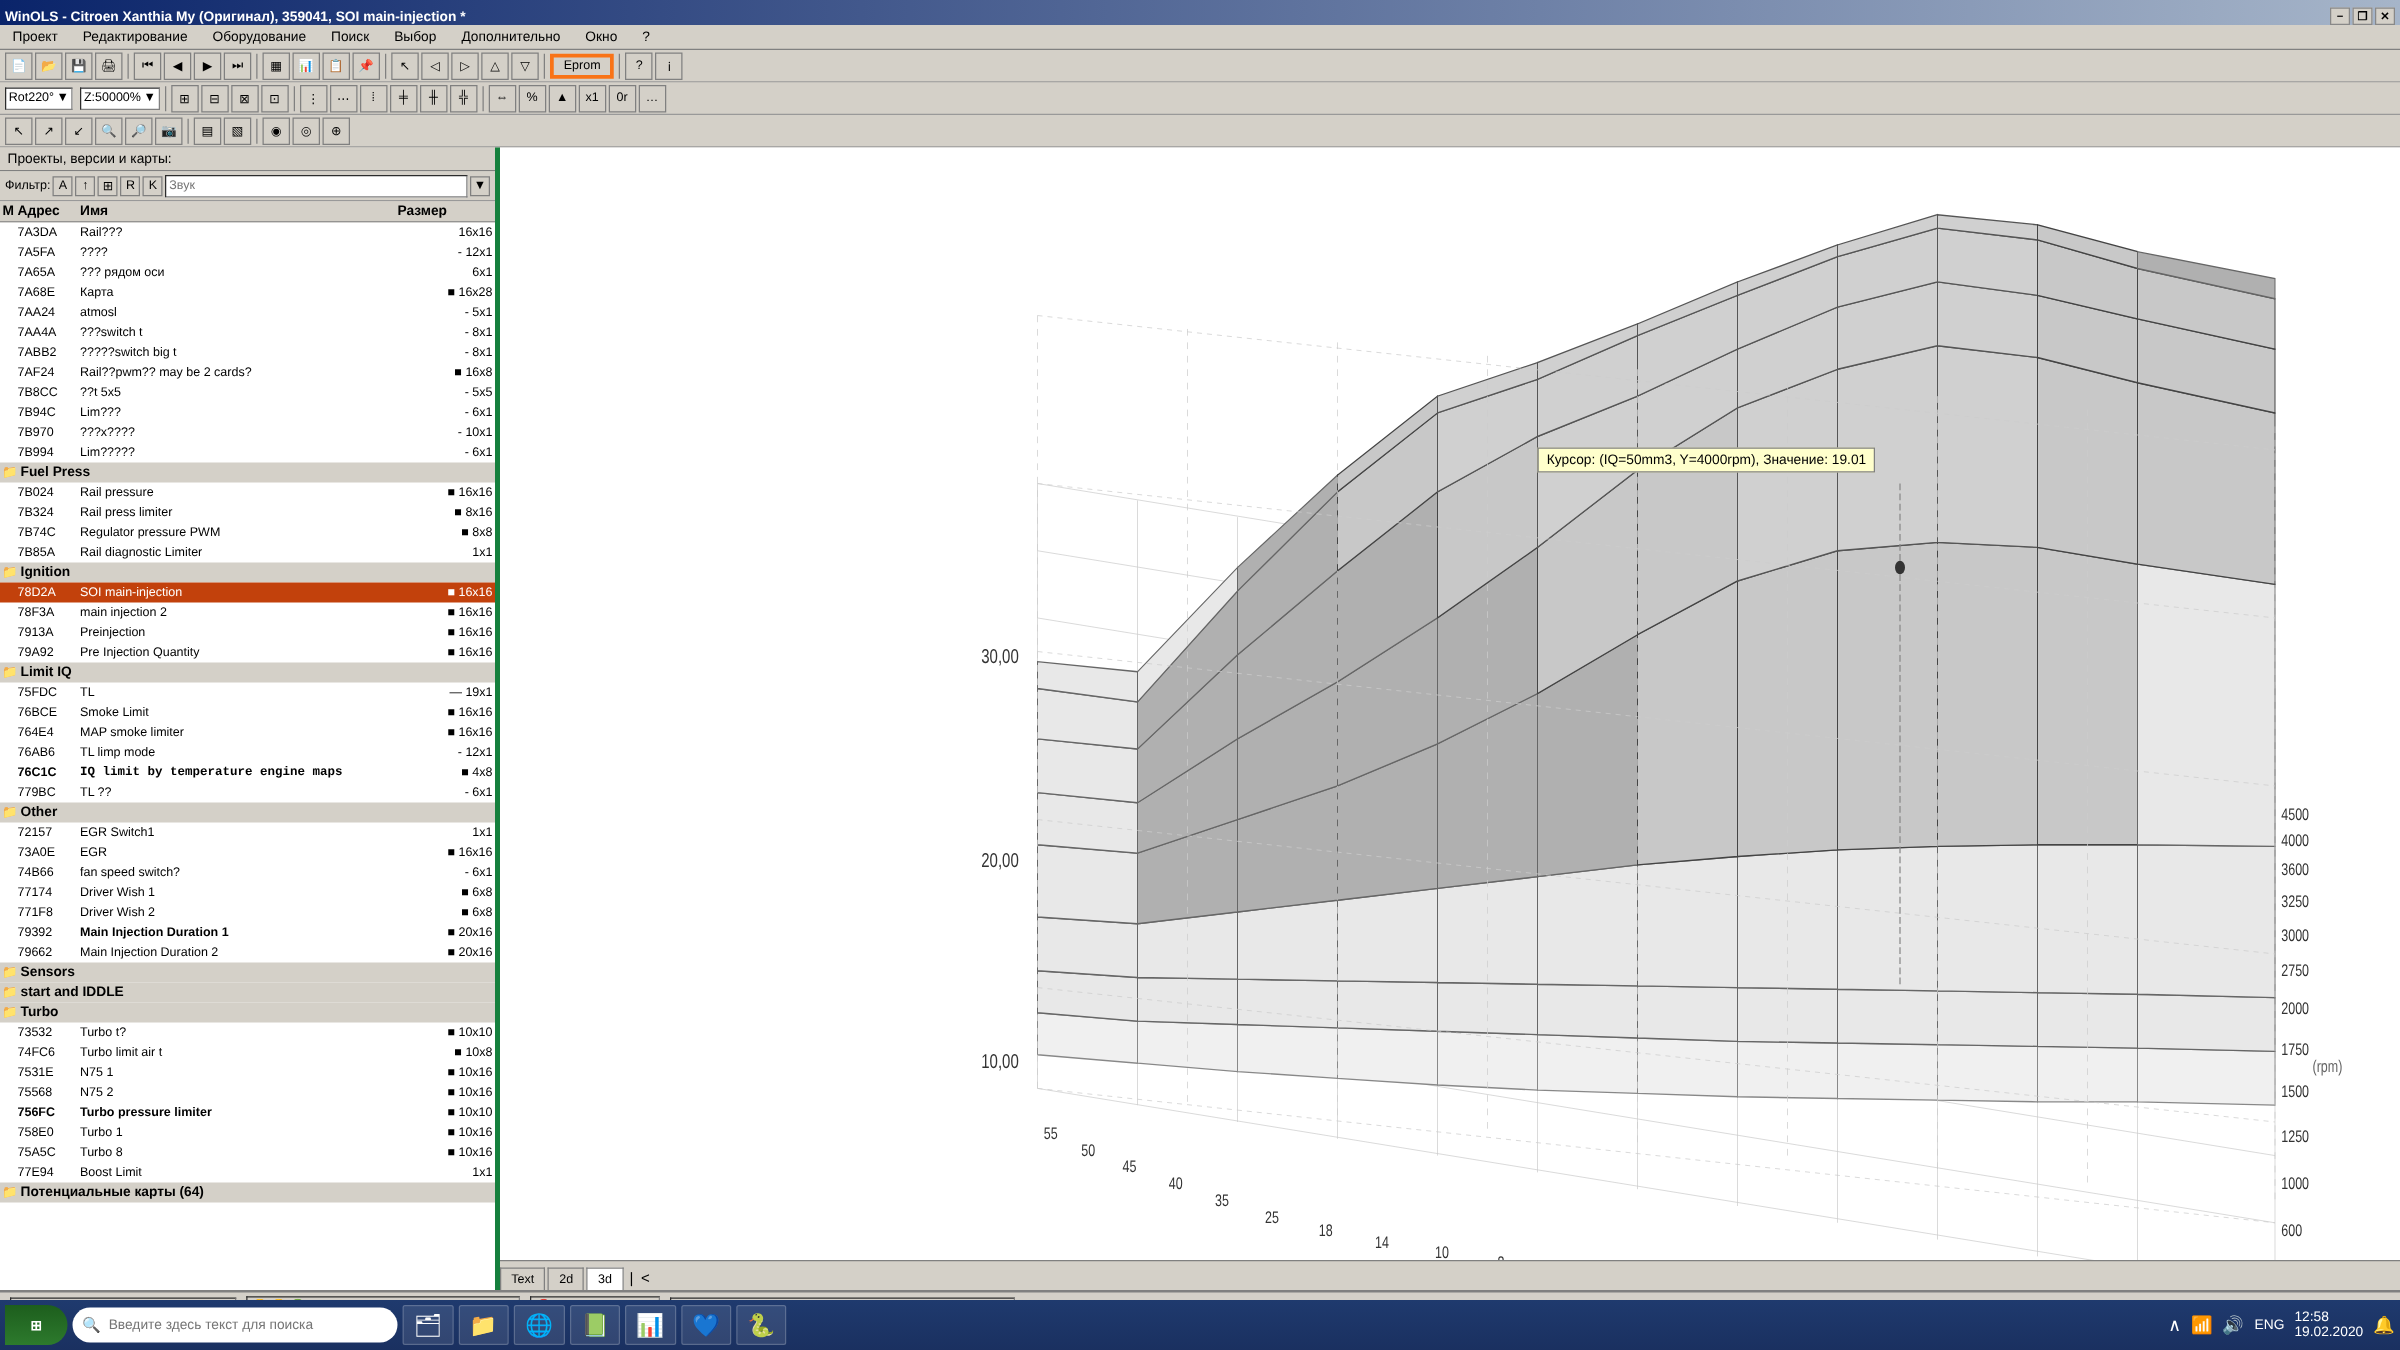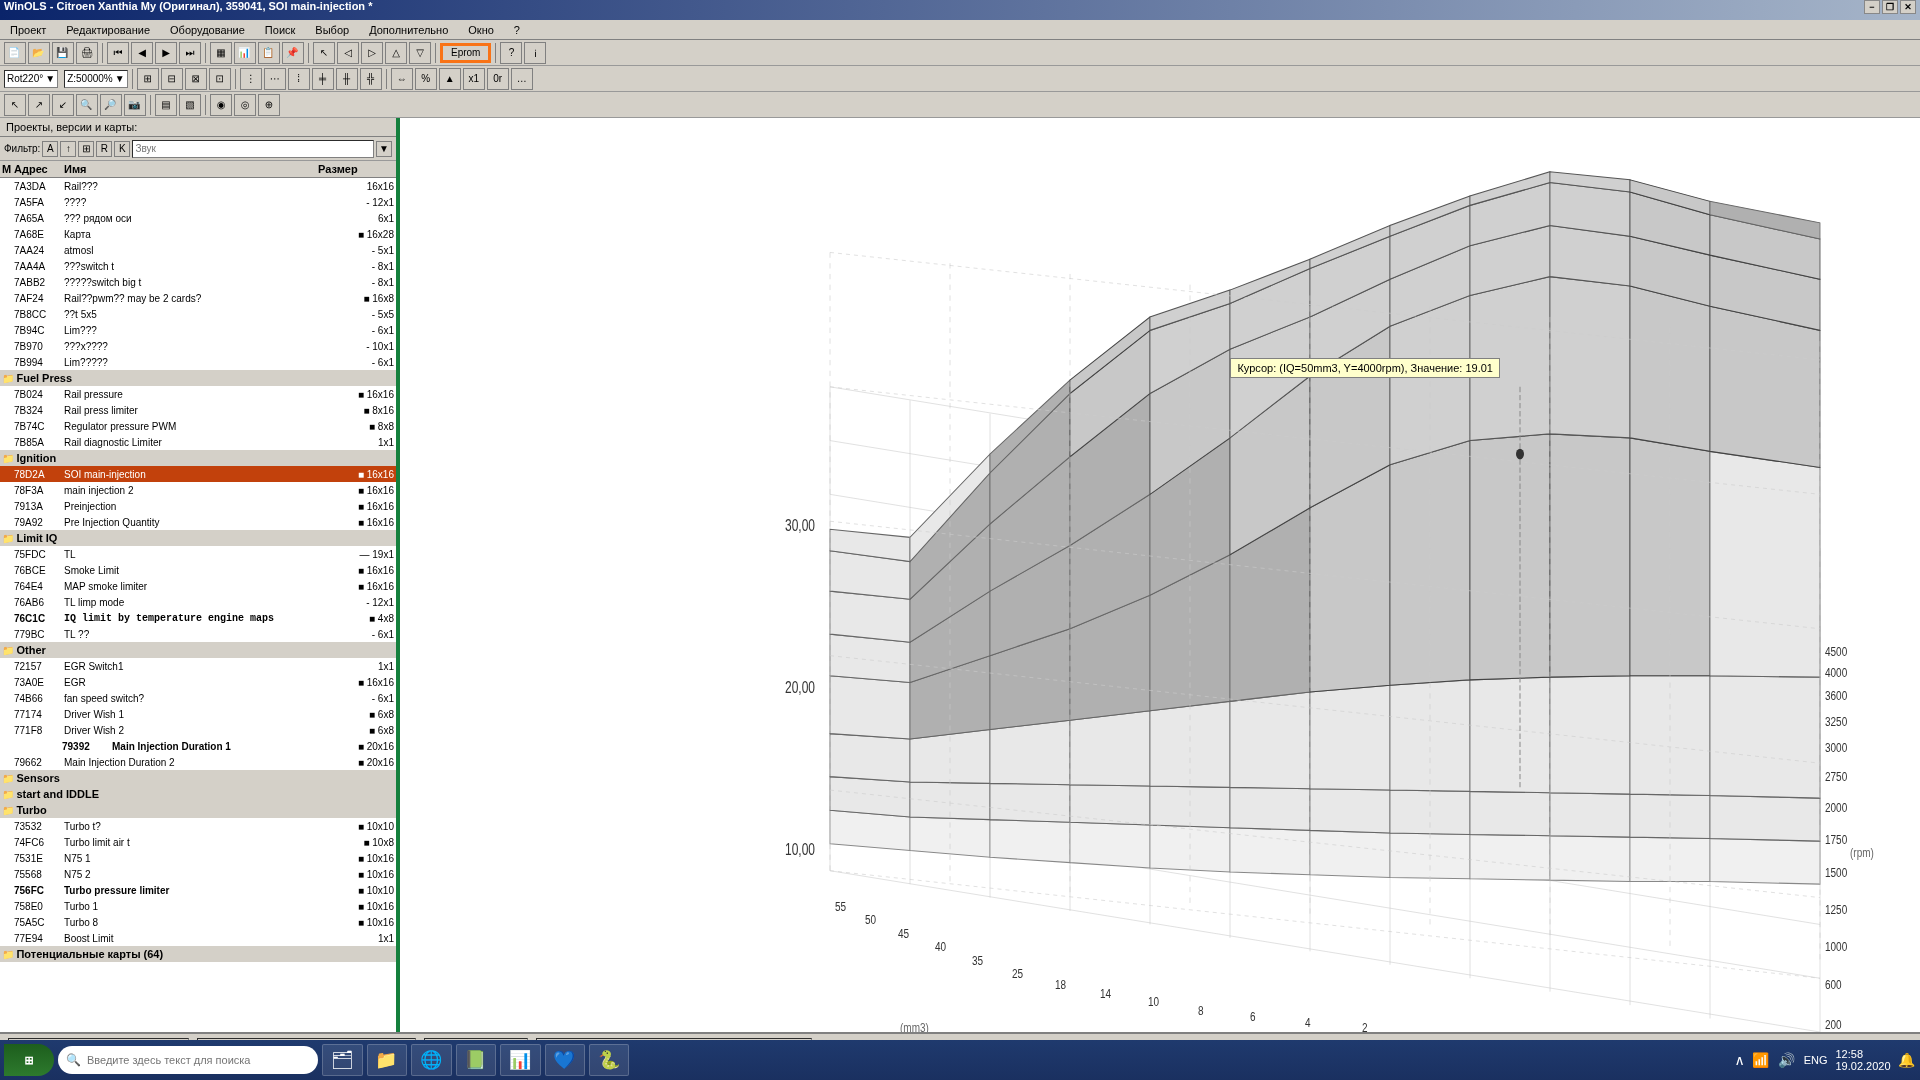--- a/index.html
+++ b/index.html
@@ -3,21 +3,21 @@
   <meta charset="utf-8">
   <style>
     * { margin: 0; padding: 0; box-sizing: border-box; }
     body { width: 1920px; height: 1080px; overflow: hidden; font-family: 'Segoe UI', Tahoma, sans-serif; font-size: 11px; background: #d4d0c8; }
 
     
     #title-bar {
       height: 20px;
       background: linear-gradient(to right, #0a246a, #a6b5c9);
       display: flex;
-      align-items: flex-start;
+      align-items: flex-end;
       justify-content: space-between;
       padding: 0 4px;
       color: white;
       font-size: 11px;
       font-weight: bold;
     }
     #title-bar-controls { display: flex; gap: 2px; }
     .title-btn {
       width: 16px; height: 14px;
       background: #d4d0c8;
@@ -597,21 +597,21 @@
       <div class="tree-col-size-val">■ 6x8</div>
     </div>
         <div class="tree-item">
       <div class="tree-col-m-val"></div>
       <div class="tree-col-addr-val" style="">771F8</div>
       <div class="tree-col-name-val" style="">Driver Wish 2</div>
       <div class="tree-col-size-val">■ 6x8</div>
     </div>
         <div class="tree-item">
       <div class="tree-col-m-val"></div>
-      <div class="tree-col-addr-val" style="font-weight:bold;margin-left:48px;">79392</div>
+      <div class="tree-col-addr-val" style="font-weight:normal;">79392</div>
       <div class="tree-col-name-val" style="font-weight:bold;">Main Injection Duration 1</div>
       <div class="tree-col-size-val">■ 20x16</div>
     </div>
         <div class="tree-item">
       <div class="tree-col-m-val"></div>
       <div class="tree-col-addr-val" style="">79662</div>
       <div class="tree-col-name-val" style="">Main Injection Duration 2</div>
       <div class="tree-col-size-val">■ 20x16</div>
     </div>
         <div class="tree-item group-header">
@@ -886,20 +886,27 @@
       <circle cx="1120" cy="250" r="4" fill="#333"></circle>
 
     </svg>
 
     
     <div id="chart-tooltip">
       <span>Курсор: (IQ=50mm3, Y=4000rpm), Значение: 19.01</span>
     </div>
 
     
+    <div id="chart-tabs">
+      <div class="chart-tab">Text</div>
+      <div class="chart-tab">2d</div>
+      <div class="chart-tab active">3d</div>
+      <span style="font-size:12px; padding: 3px;">|</span>
+      <span style="font-size:12px; padding: 3px; cursor:pointer;">&lt;</span>
+    </div>
   </div>
 </div>
 
 <div id="status-bar">
   <span class="status-section">Нажмите F1 для получения помощи.</span>
   <span class="status-section">🟡 🟡 🟢 Все К/С ok - 3 Блока(ов) к/сумм: Ок</span>
   <span class="status-section">🔴 Нет OLS-Модуля</span>
   <span class="status-section">Курсор: 78F32 =&gt; 00022 (00022) -&gt; 0 (0.00%), Ширина: 16</span>
 </div>
 

